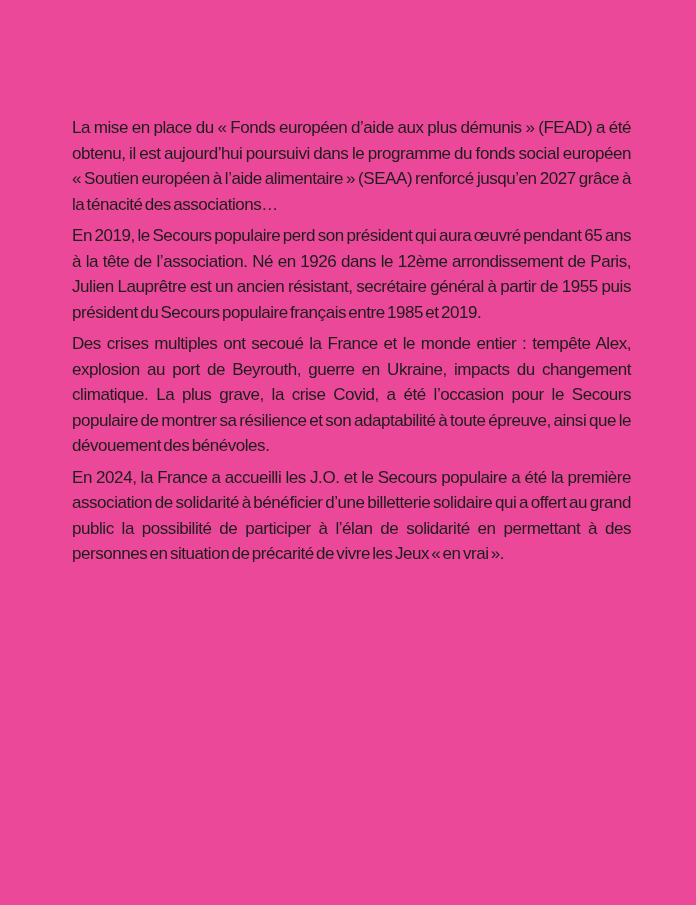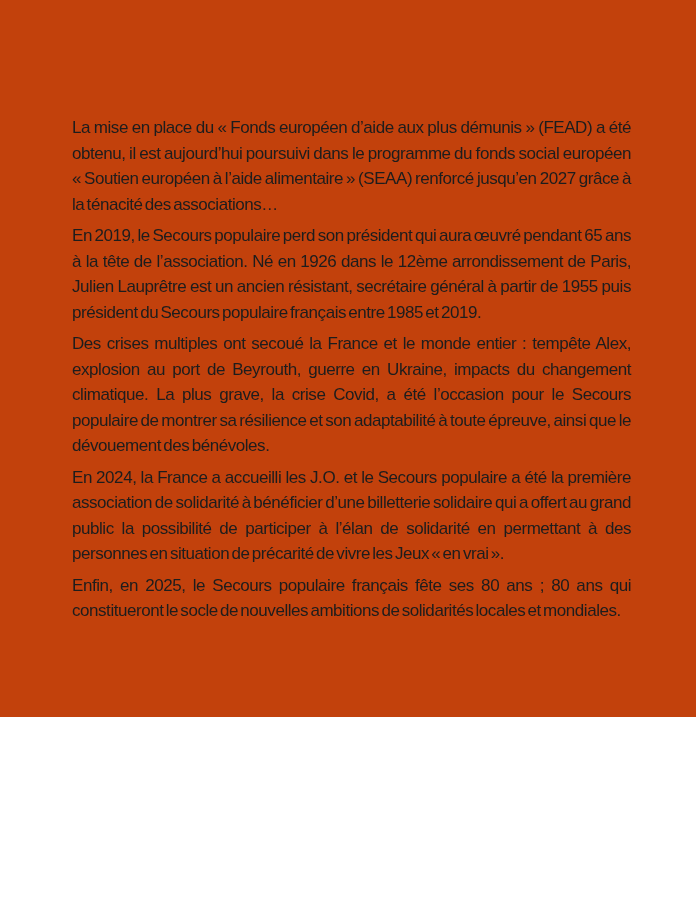--- a/index.html
+++ b/index.html
@@ -6,22 +6,22 @@
     margin: 0;
     padding: 0;
     width: 696px;
     height: 905px;
     background: #ffffff;
     overflow: hidden;
   }
   .page {
     position: relative;
     width: 696px;
-    height: 717px;
-    background: #c2410c;
+    height: 905px;
+    background: #ec4899;
   }
   .content {
     position: absolute;
     left: 72px;
     top: 115px;
     width: 559px;
   }
   .content p {
     margin: 0 0 6px 0;
     font-family: "Liberation Sans", "DejaVu Sans", sans-serif;
@@ -36,15 +36,14 @@
 </style>
 </head>
 <body>
 
 <main class="page">
   <section class="content">
     <p>La mise en place du «&nbsp;Fonds européen d’aide aux plus démunis&nbsp;» (FEAD) a été obtenu, il est aujourd’hui poursuivi dans le programme du fonds social européen «&nbsp;Soutien européen à l’aide alimentaire&nbsp;» (SEAA) renforcé jusqu’en 2027 grâce à la ténacité des associations…</p>
     <p>En 2019, le Secours populaire perd son président qui aura œuvré pendant 65 ans à la tête de l’association. Né en 1926 dans le 12ème arrondissement de Paris, Julien Lauprêtre est un ancien résistant, secrétaire général à partir de 1955 puis président du Secours populaire français entre 1985 et 2019.</p>
     <p>Des crises multiples ont secoué la France et le monde entier&nbsp;: tempête Alex, explosion au port de Beyrouth, guerre en Ukraine, impacts du changement climatique. La plus grave, la crise Covid, a été l’occasion pour le Secours populaire de montrer sa résilience et son adaptabilité à toute épreuve, ainsi que le dévouement des bénévoles.</p>
     <p>En 2024, la France a accueilli les J.O. et le Secours populaire a été la première association de solidarité à bénéficier d’une billetterie solidaire qui a offert au grand public la possibilité de participer à l’élan de solidarité en permettant à des personnes en situation de précarité de vivre les Jeux «&nbsp;en vrai&nbsp;».</p>
-    <p>Enfin, en 2025, le Secours populaire français fête ses 80 ans&nbsp;; 80 ans qui constitueront le socle de nouvelles ambitions de solidarités locales et mondiales.</p>
   </section>
 </main>
 
 </body></html>

